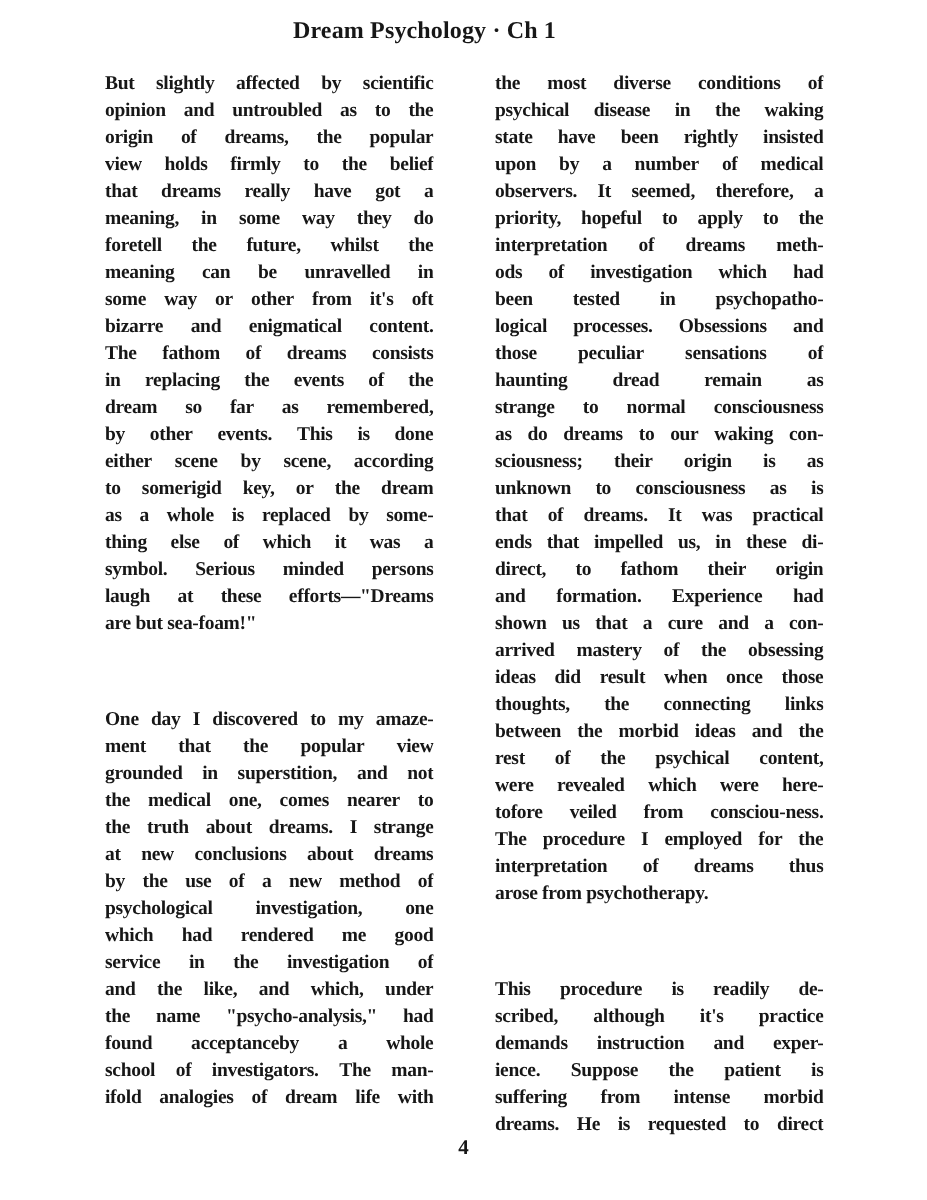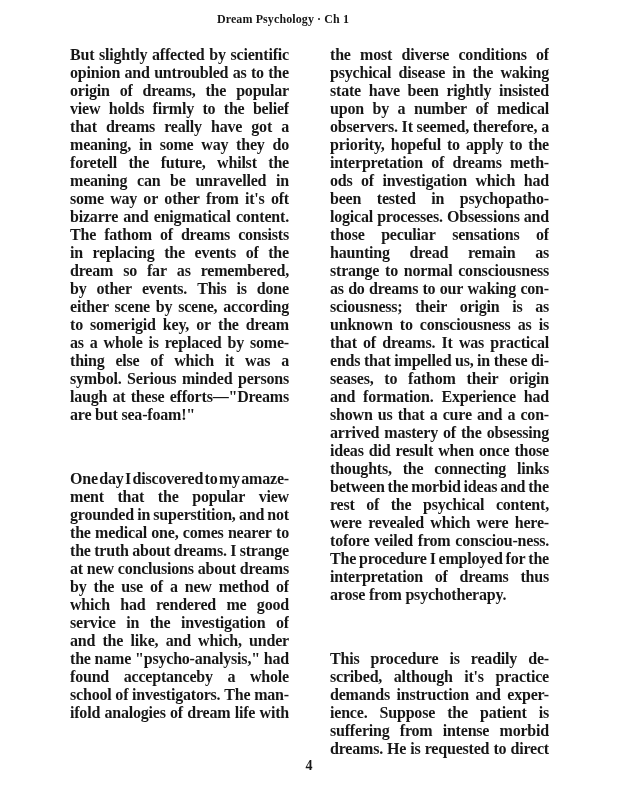--- a/index.html
+++ b/index.html
@@ -16,29 +16,29 @@
     font-weight: 700;
     color: #171717;
     overflow: hidden;
   }
   .header {
     position: absolute;
     top: 12px;
     left: 0;
     width: 566px;
     text-align: center;
-    font-size: 12px;
+    font-size: 16px;
     letter-spacing: 0.1px;
     white-space: nowrap;
   }
   .col {
     position: absolute;
     top: 46px;
     width: 219px;
-    font-size: 16px;
+    font-size: 13px;
     letter-spacing: -0.2px;
   }
   .col-left  { left: 70px; }
   .col-right { left: 330px; }
   .para + .para { margin-top: 46px; }
   .line {
     display: flex;
     justify-content: space-between;
     flex-wrap: nowrap;
     height: 18px;
@@ -269,20 +269,25 @@
           <span>by</span>
           <span>the</span>
           <span>use</span>
           <span>of</span>
           <span>a</span>
           <span>new</span>
           <span>method</span>
           <span>of</span>
         </div>
         <div class="line">
+          <span>psychological</span>
+          <span>investigation,</span>
+          <span>one</span>
+        </div>
+        <div class="line">
           <span>which</span>
           <span>had</span>
           <span>rendered</span>
           <span>me</span>
           <span>good</span>
         </div>
         <div class="line">
           <span>service</span>
           <span>in</span>
           <span>the</span>
@@ -450,21 +455,21 @@
         <div class="line">
           <span>ends</span>
           <span>that</span>
           <span>impelled</span>
           <span>us,</span>
           <span>in</span>
           <span>these</span>
           <span>di-</span>
         </div>
         <div class="line">
-          <span>seases,</span>
+          <span>direct,</span>
           <span>to</span>
           <span>fathom</span>
           <span>their</span>
           <span>origin</span>
         </div>
         <div class="line">
           <span>and</span>
           <span>formation.</span>
           <span>Experience</span>
           <span>had</span>

